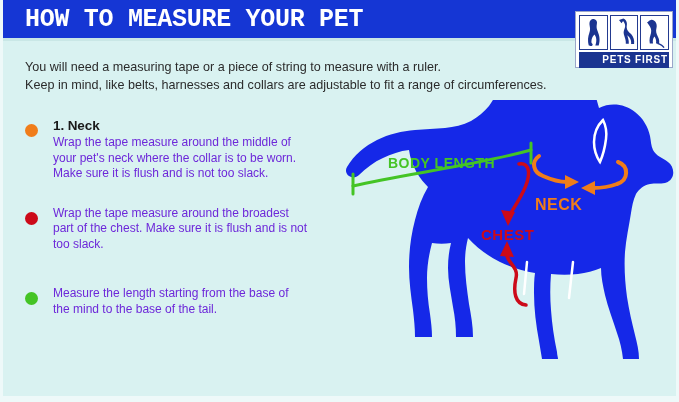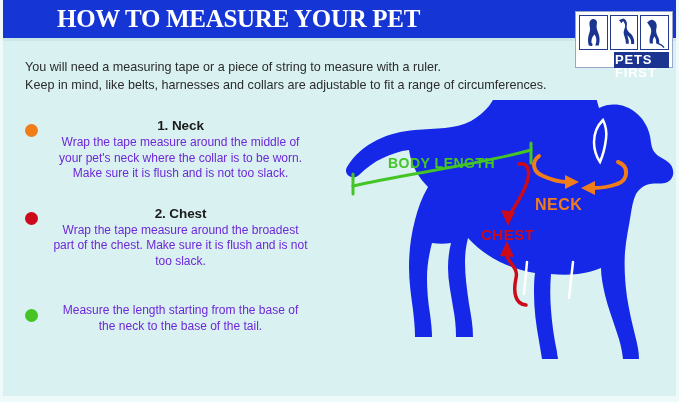--- a/index.html
+++ b/index.html
@@ -31,22 +31,21 @@
   }
   #header-title {
     position: absolute;
     left: 22px;
     top: 5px;
     font-size: 25px;
     font-weight: bold;
     color: #ffffff;
     letter-spacing: -0.3px;
     white-space: nowrap;
-    font-family: Liberation Serif, serif;
-    margin-left: 32px;
+    font-family: Liberation Mono, monospace;
   }
   #header-underline {
     position: absolute;
     left: -3px;
     top: 38px;
     width: 679px;
     height: 3px;
     background: #c9e7e6;
   }
 
@@ -74,27 +73,26 @@
     position: relative;
     overflow: hidden;
   }
   .logo-cell svg { display: block; }
   #logo-banner {
     margin-top: 2px;
     height: 14px;
     background: #1b3490;
     border: 1px solid #1b3490;
     color: #ffffff;
-    font-size: 13px;
+    font-size: 10px;
     font-weight: bold;
     letter-spacing: 0.8px;
-    text-align: left;
+    text-align: right;
     line-height: 13px;
     font-family: "Liberation Sans", sans-serif;
-    margin-left: 35px;
   }
 
   
   #intro {
     position: absolute;
     left: 22px;
     top: 58px;
     width: 520px;
     font-size: 12.6px;
     line-height: 18px;
@@ -102,21 +100,21 @@
   }
   #intro div { white-space: nowrap; }
 
   
   #list {
     position: absolute;
     left: 20px;
     top: 118px;
     width: 285px;
   }
-  .item { position: relative; padding-left: 30px; text-align: center; }
+  .item { position: relative; padding-left: 30px; }
   .item-1 { margin-bottom: 24px; }
   .item-2 { margin-bottom: 34px; }
   .bullet {
     position: absolute;
     left: 2px;
     top: 6px;
     width: 13px;
     height: 13px;
     border-radius: 50%;
   }
@@ -187,27 +185,26 @@
   <div id="list">
 
     <div class="item item-1">
       <span class="bullet" style="background:#f07d1a"></span>
       <div class="item-title">1. Neck</div>
       <div class="item-body">Wrap the tape measure around the middle of your pet's neck where the collar is to be worn. Make sure it is flush and is not too slack.</div>
     </div>
 
     <div class="item item-2">
       <span class="bullet" style="background:#cc0a19"></span>
-      <div class="item-title">2. Chest</div>
       <div class="item-body">Wrap the tape measure around the broadest part of the chest. Make sure it is flush and is not too slack.</div>
     </div>
 
     <div class="item item-3">
       <span class="bullet" style="background:#44c425"></span>
-      <div class="item-body">Measure the length starting from the base of the neck to the base of the tail.</div>
+      <div class="item-body">Measure the length starting from the base of the mind to the base of the tail.</div>
     </div>
 
   </div>
 
   <div id="illustration">
     <svg width="379" height="296" viewBox="0 0 379 296">
 
       <g>
         <path fill="#1528e8" d="M296 8
           c12 -6 26 -4 36 4

